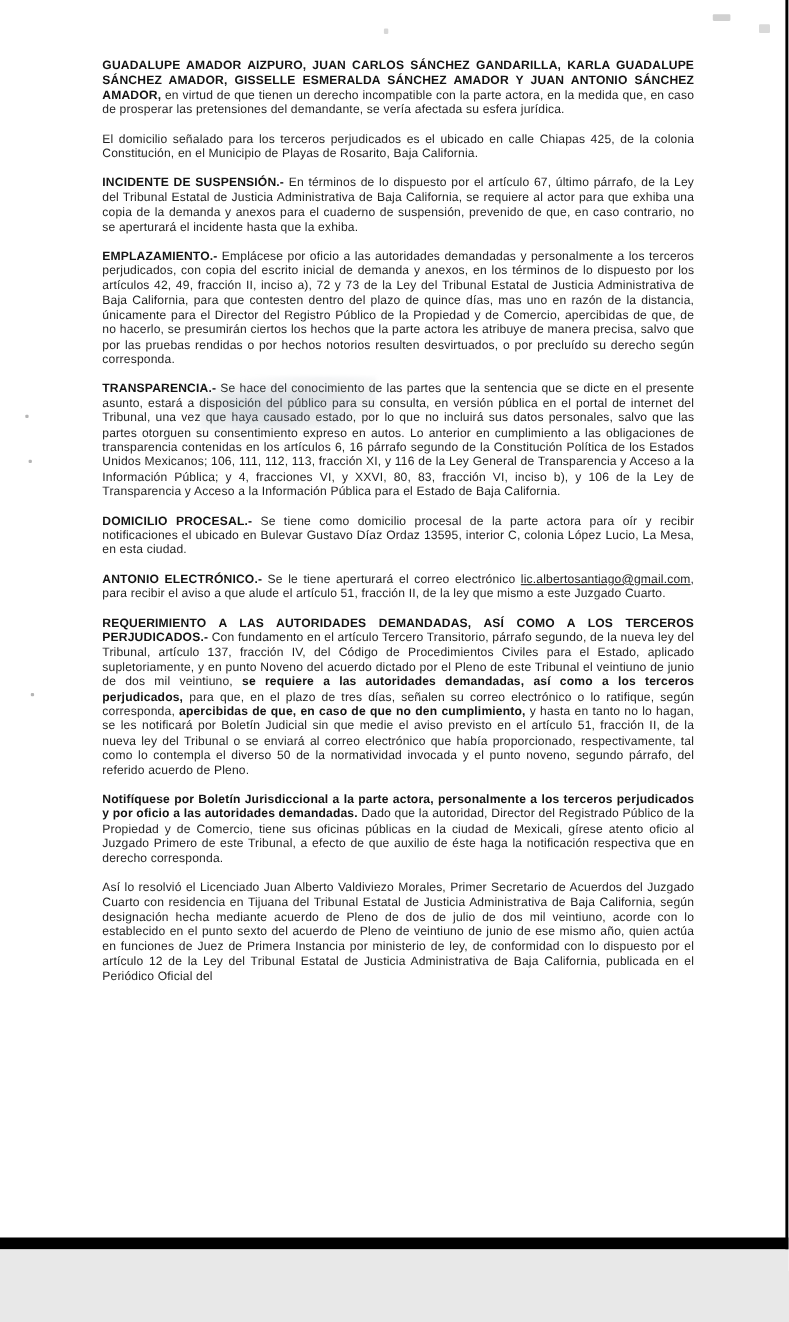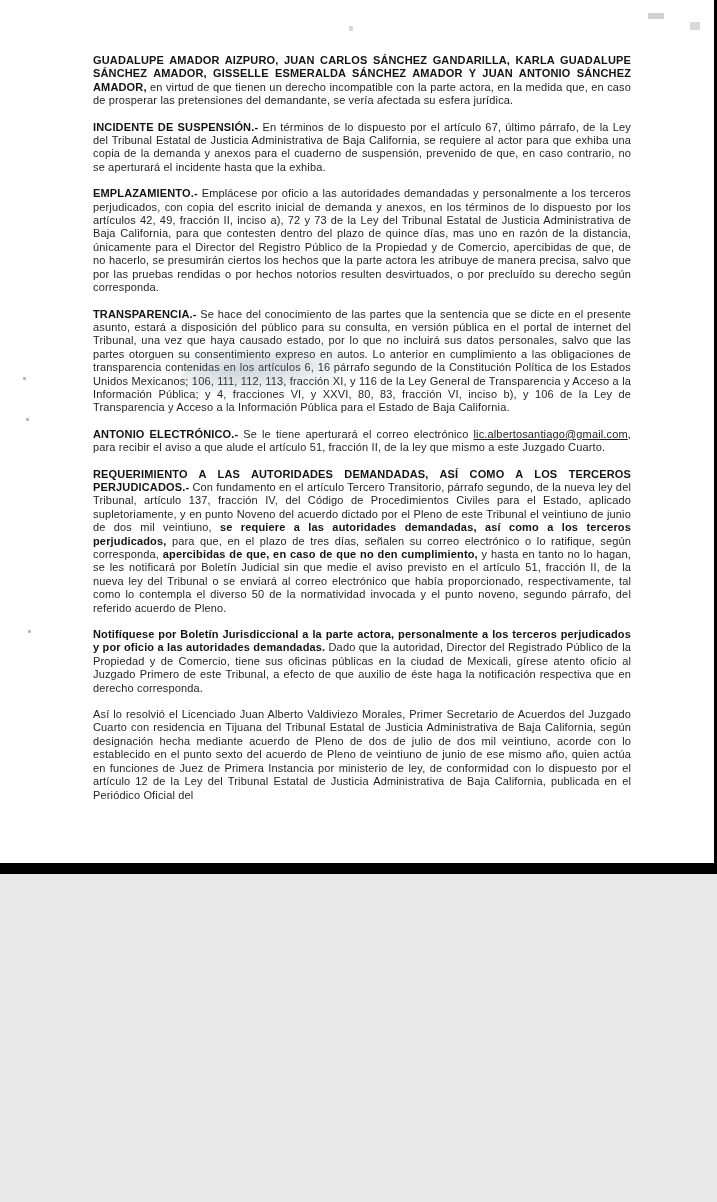--- a/index.html
+++ b/index.html
@@ -3,21 +3,21 @@
 <meta charset="utf-8">
 <style>
   html, body {
     margin: 0;
     padding: 0;
     background: #e8e8e8;
   }
   .page {
     position: relative;
     width: 717px;
-    height: 874px;
+    height: 1136px;
     margin: 0 auto;
     background: #ffffff;
     overflow: hidden;
     font-family: "Liberation Sans", "DejaVu Sans", sans-serif;
   }
   .doc-content {
     position: absolute;
     left: 93px;
     top: 54px;
     width: 538px;
@@ -82,23 +82,25 @@
   .speck-6 { left: 26px;  top: 418px; width: 3px;  height: 3px; }
   .speck-7 { left: 28px;  top: 630px; width: 3px;  height: 3px; }
   .speck-8 { left: 282px; top: 1190px; width: 6px; height: 3px; background: rgba(60,60,60,0.8); }
 </style>
 </head>
 <body>
 
 <div class="page">
   <div class="doc-content">
       <p class="para"><span class="b">GUADALUPE AMADOR AIZPURO, JUAN CARLOS SÁNCHEZ GANDARILLA, KARLA GUADALUPE SÁNCHEZ AMADOR, GISSELLE ESMERALDA SÁNCHEZ AMADOR Y JUAN ANTONIO SÁNCHEZ AMADOR,</span><span> en virtud de que tienen un derecho incompatible con la parte actora, en la medida que, en caso de prosperar las pretensiones del demandante, se vería afectada su esfera jurídica.</span></p>
+      <p class="para"><span>El domicilio señalado para los terceros perjudicados es el ubicado en calle Chiapas 425, de la colonia Constitución, en el Municipio de Playas de Rosarito, Baja California.</span></p>
       <p class="para"><span class="b">INCIDENTE DE SUSPENSIÓN.-</span><span> En términos de lo dispuesto por el artículo 67, último párrafo, de la Ley del Tribunal Estatal de Justicia Administrativa de Baja California, se requiere al actor para que exhiba una copia de la demanda y anexos para el cuaderno de suspensión, prevenido de que, en caso contrario, no se aperturará el incidente hasta que la exhiba.</span></p>
       <p class="para"><span class="b">EMPLAZAMIENTO.-</span><span> Emplácese por oficio a las autoridades demandadas y personalmente a los terceros perjudicados, con copia del escrito inicial de demanda y anexos, en los términos de lo dispuesto por los artículos 42, 49, fracción II, inciso a), 72 y 73 de la Ley del Tribunal Estatal de Justicia Administrativa de Baja California, para que contesten dentro del plazo de quince días, mas uno en razón de la distancia, únicamente para el Director del Registro Público de la Propiedad y de Comercio, apercibidas de que, de no hacerlo, se presumirán ciertos los hechos que la parte actora les atribuye de manera precisa, salvo que por las pruebas rendidas o por hechos notorios resulten desvirtuados, o por precluído su derecho según corresponda.</span></p>
       <p class="para"><span class="b">TRANSPARENCIA.-</span><span> Se hace del conocimiento de las partes que la sentencia que se dicte en el presente asunto, estará a disposición del público para su consulta, en versión pública en el portal de internet del Tribunal, una vez que haya causado estado, por lo que no incluirá sus datos personales, salvo que las partes otorguen su consentimiento expreso en autos. Lo anterior en cumplimiento a las obligaciones de transparencia contenidas en los artículos 6, 16 párrafo segundo de la Constitución Política de los Estados Unidos Mexicanos; 106, 111, 112, 113, fracción XI, y 116 de la Ley General de Transparencia y Acceso a la Información Pública; y 4, fracciones VI, y XXVI, 80, 83, fracción VI, inciso b), y 106 de la Ley de Transparencia y Acceso a la Información Pública para el Estado de Baja California.</span></p>
+      <p class="para"><span class="b">DOMICILIO PROCESAL.-</span><span> Se tiene como domicilio procesal de la parte actora para oír y recibir notificaciones el ubicado en Bulevar Gustavo Díaz Ordaz 13595, interior C, colonia López Lucio, La Mesa, en esta ciudad.</span></p>
       <p class="para"><span class="b">ANTONIO ELECTRÓNICO.-</span><span> Se le tiene aperturará el correo electrónico </span><span class="u">lic.albertosantiago@gmail.com</span><span>, para recibir el aviso a que alude el artículo 51, fracción II, de la ley que mismo a este Juzgado Cuarto.</span></p>
       <p class="para"><span class="b">REQUERIMIENTO A LAS AUTORIDADES DEMANDADAS, ASÍ COMO A LOS TERCEROS PERJUDICADOS.-</span><span> Con fundamento en el artículo Tercero Transitorio, párrafo segundo, de la nueva ley del Tribunal, artículo 137, fracción IV, del Código de Procedimientos Civiles para el Estado, aplicado supletoriamente, y en punto Noveno del acuerdo dictado por el Pleno de este Tribunal el veintiuno de junio de dos mil veintiuno, </span><span class="b">se requiere a las autoridades demandadas, así como a los terceros perjudicados,</span><span> para que, en el plazo de tres días, señalen su correo electrónico o lo ratifique, según corresponda, </span><span class="b">apercibidas de que, en caso de que no den cumplimiento,</span><span> y hasta en tanto no lo hagan, se les notificará por Boletín Judicial sin que medie el aviso previsto en el artículo 51, fracción II, de la nueva ley del Tribunal o se enviará al correo electrónico que había proporcionado, respectivamente, tal como lo contempla el diverso 50 de la normatividad invocada y el punto noveno, segundo párrafo, del referido acuerdo de Pleno.</span></p>
       <p class="para"><span class="b">Notifíquese por Boletín Jurisdiccional a la parte actora, personalmente a los terceros perjudicados y por oficio a las autoridades demandadas.</span><span> Dado que la autoridad, Director del Registrado Público de la Propiedad y de Comercio, tiene sus oficinas públicas en la ciudad de Mexicali, gírese atento oficio al Juzgado Primero de este Tribunal, a efecto de que auxilio de éste haga la notificación respectiva que en derecho corresponda.</span></p>
       <p class="para"><span>Así lo resolvió el Licenciado Juan Alberto Valdiviezo Morales, Primer Secretario de Acuerdos del Juzgado Cuarto con residencia en Tijuana del Tribunal Estatal de Justicia Administrativa de Baja California, según designación hecha mediante acuerdo de Pleno de dos de julio de dos mil veintiuno, acorde con lo establecido en el punto sexto del acuerdo de Pleno de veintiuno de junio de ese mismo año, quien actúa en funciones de Juez de Primera Instancia por ministerio de ley, de conformidad con lo dispuesto por el artículo 12 de la Ley del Tribunal Estatal de Justicia Administrativa de Baja California, publicada en el Periódico Oficial del</span></p>
     </div>
 
   <div class="ink-smudge"></div>
   <div class="scan-speck speck-1"></div>
   <div class="scan-speck speck-2"></div>
   <div class="scan-speck speck-3"></div>

